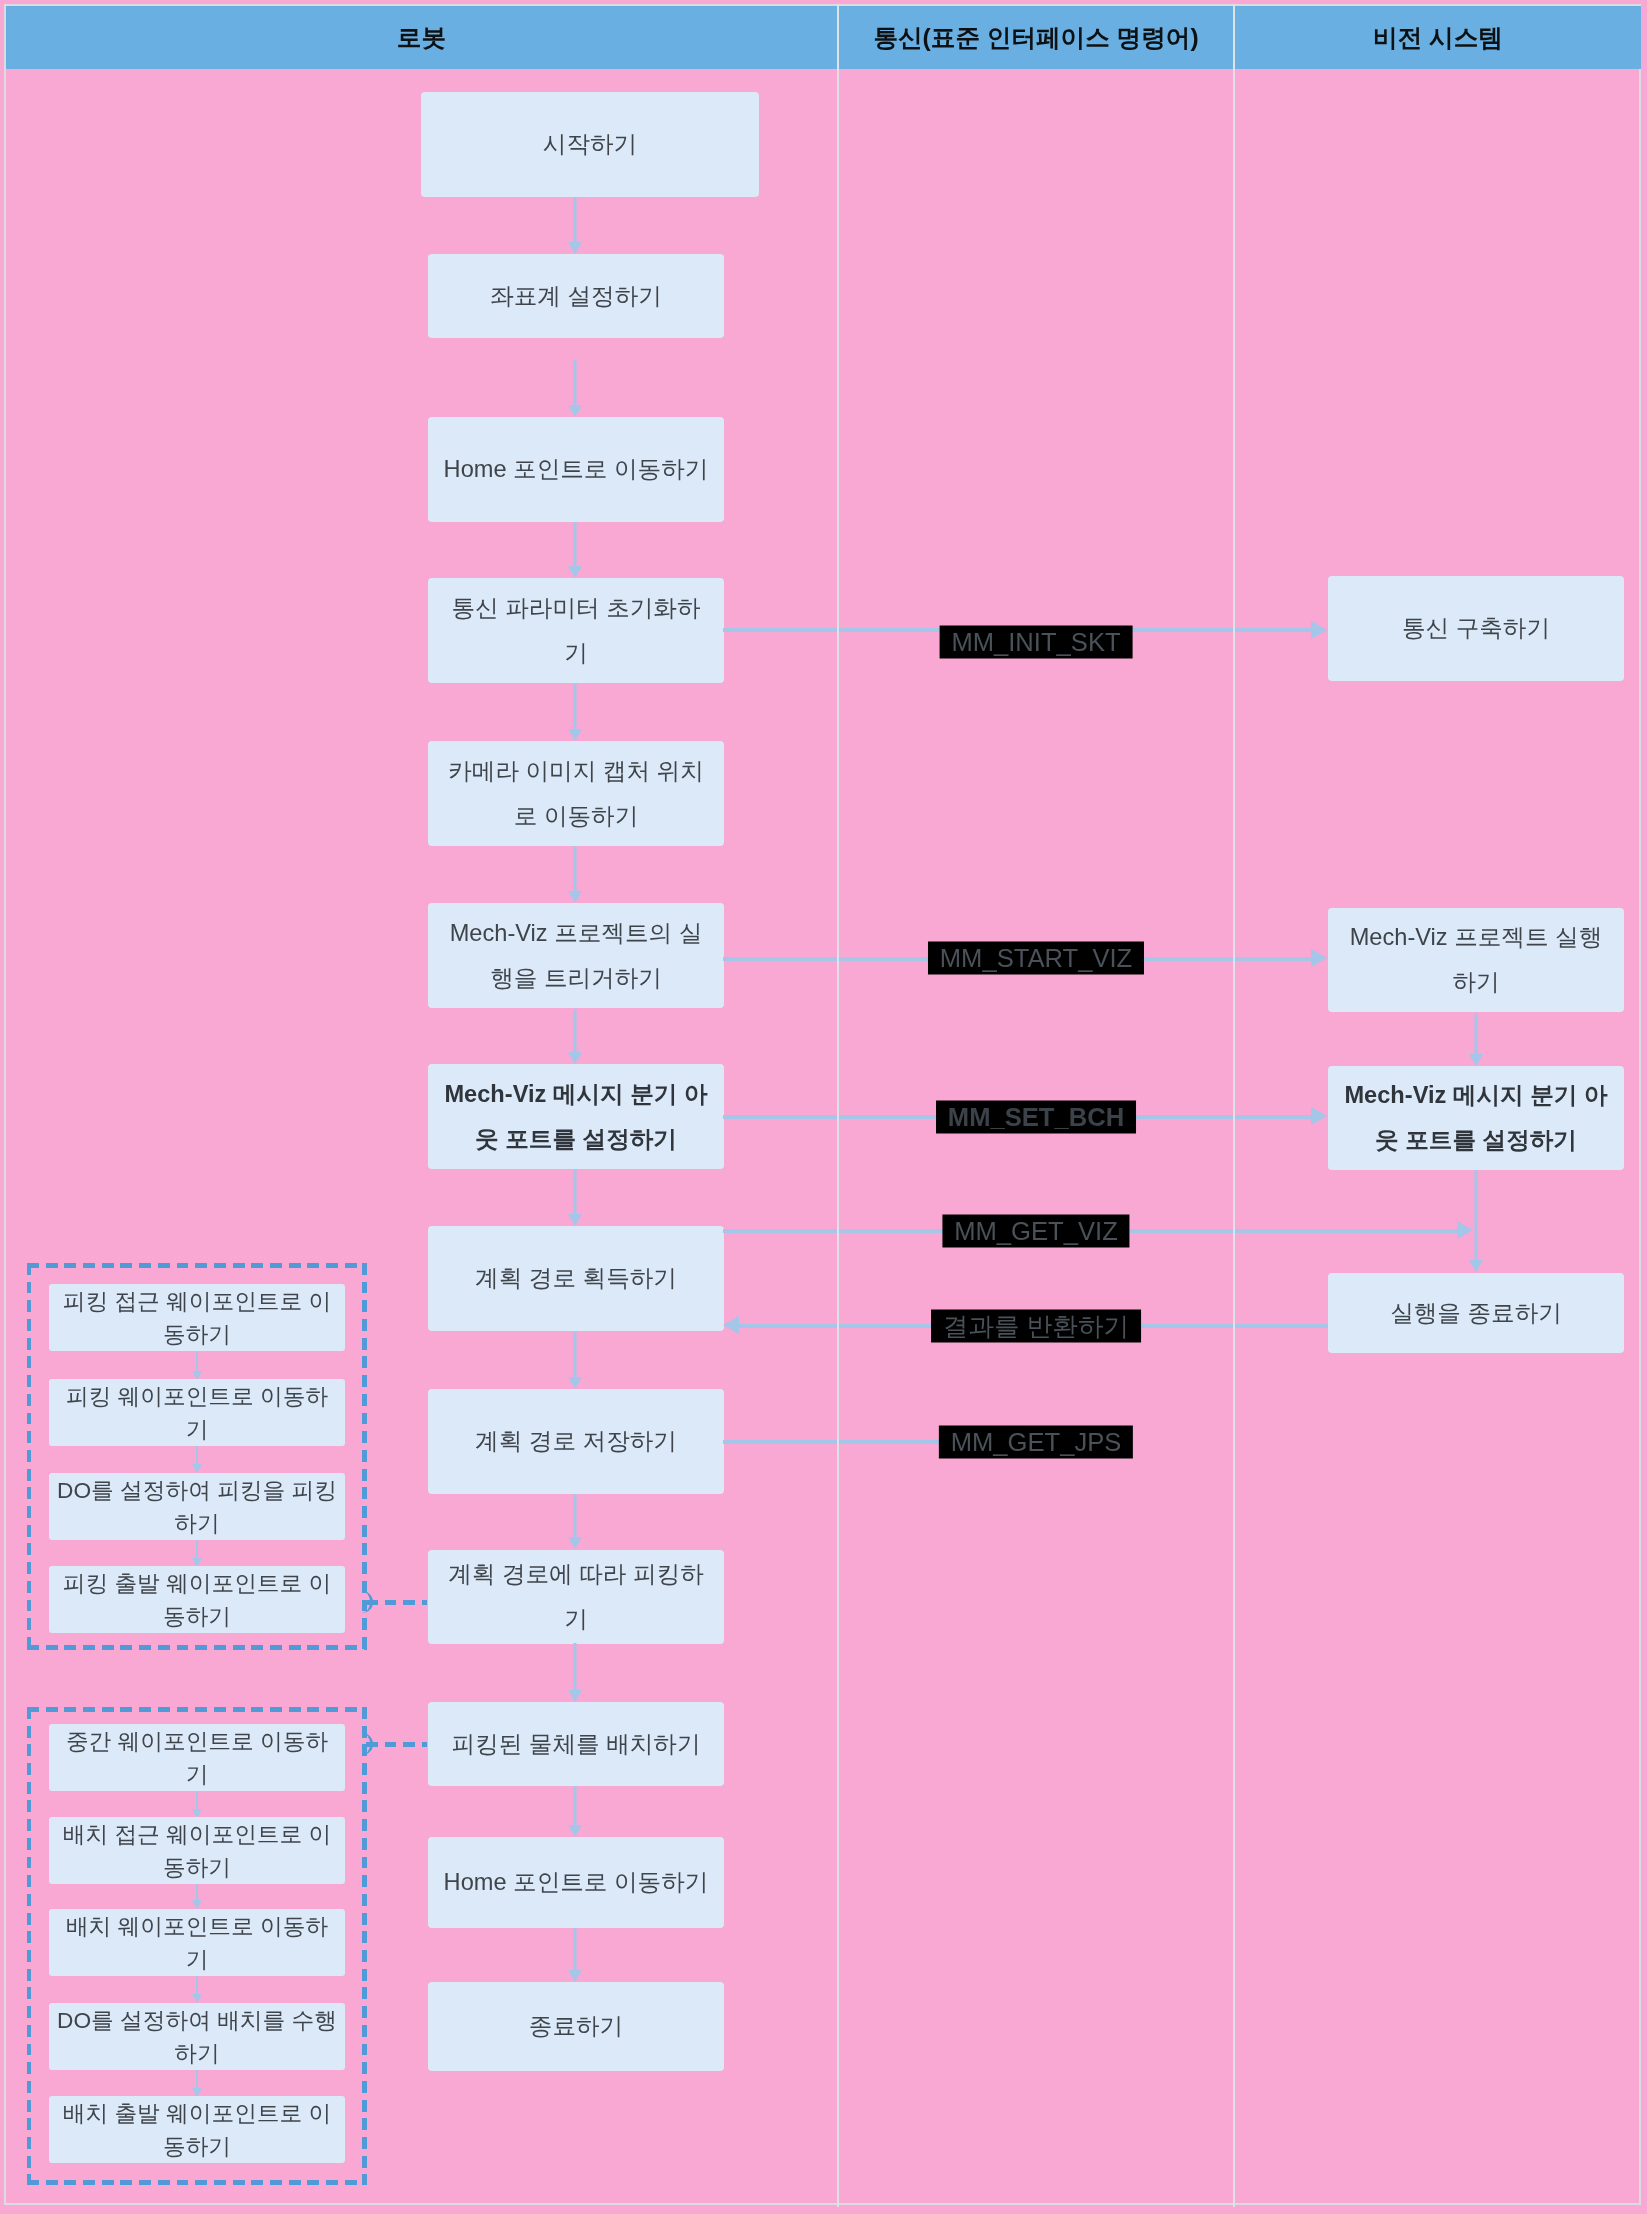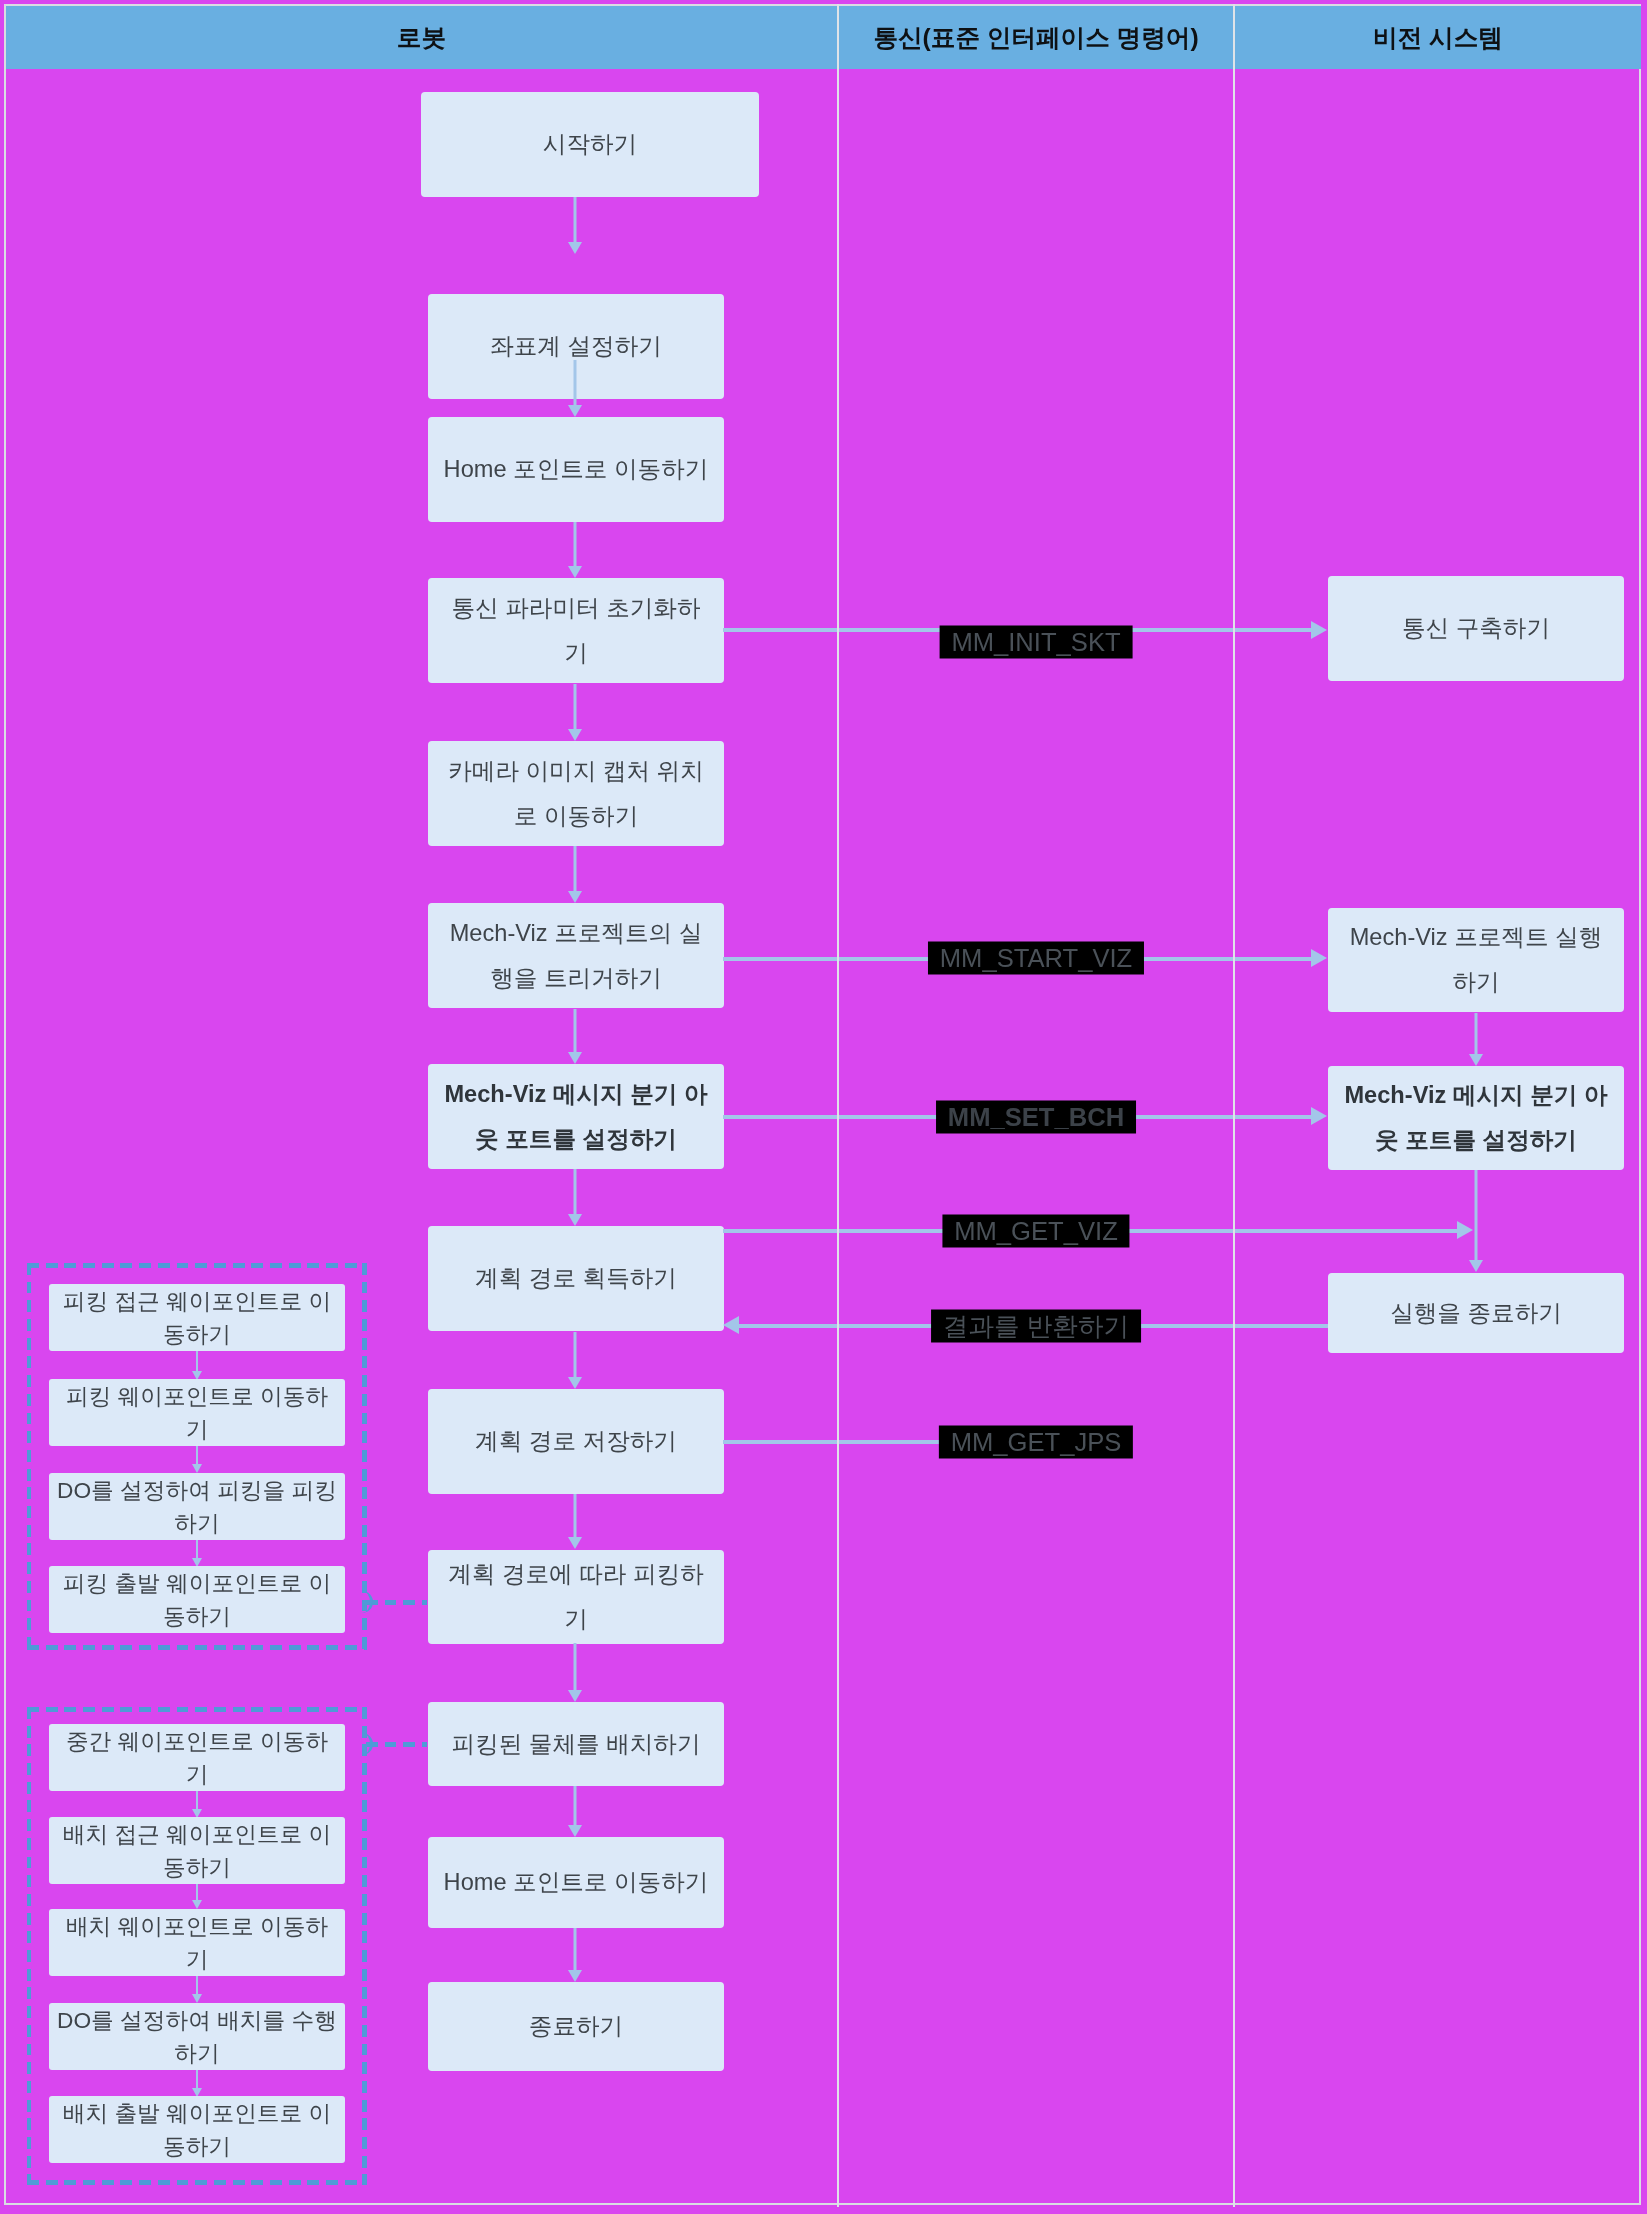--- a/index.html
+++ b/index.html
@@ -1,16 +1,16 @@
 <!DOCTYPE html>
 <html><head>
 <meta charset="utf-8">
 <style>
   html,body{margin:0;padding:0;background:#000;}
-  .canvas{position:relative;width:1647px;height:2214px;background:#d946ef;
+  .canvas{position:relative;width:1647px;height:2214px;background:#f9a8d4;
           font-family:"Liberation Sans","DejaVu Sans",sans-serif;overflow:hidden;}
   .outer-border{position:absolute;left:3.9px;top:3.9px;width:1637px;height:2201px;
           border:2px solid #D9DDE2;box-sizing:border-box;}
   .vline{position:absolute;top:3.9px;width:2px;height:2203px;background:#DFE3E8;}
   .hdr-cell{position:absolute;top:5.9px;height:63px;background:#69AFE1;color:#0E1114;
           display:flex;align-items:center;justify-content:center;
           font-weight:bold;font-size:24.6px;}
   .node{position:absolute;background:#DCE9F8;border-radius:3.9px;color:#3E444A;
           display:flex;align-items:center;justify-content:center;text-align:center;
           font-size:23.6px;line-height:45px;padding:0 11.8px;box-sizing:border-box;}
@@ -45,21 +45,21 @@
   <div class="outer-border"></div>
   <div id="built">
       <div class="hdr-cell" style="left: 5.9px; width: 831px;">로봇</div>
       <div class="hdr-cell" style="left: 839px; width: 394px;">통신(표준 인터페이스 명령어)</div>
       <div class="hdr-cell" style="left: 1235px; width: 406px;">비전 시스템</div>
       <div class="node" style="left: 421px; top: 92px; width: 338px; height: 105px;">시작하기</div>
       <div class="varrow" style="left: 566px; top: 197px; width: 17.7px; height: 57px;">
         <div class="line" style="width: 3px; height: 45px;"></div>
         <div class="head"></div>
       </div>
-      <div class="node" style="left: 428px; top: 254px; width: 296px; height: 105px; margin-top: 40px;">좌표계 설정하기</div>
+      <div class="node" style="left: 428px; top: 254px; width: 296px; height: 84px;">좌표계 설정하기</div>
       <div class="varrow" style="left: 566px; top: 360px; width: 17.7px; height: 57px;">
         <div class="line" style="width: 3px; height: 45px;"></div>
         <div class="head"></div>
       </div>
       <div class="node" style="left: 428px; top: 417px; width: 296px; height: 105px;">Home 포인트로 이동하기</div>
       <div class="varrow" style="left: 566px; top: 522px; width: 17.7px; height: 56px;">
         <div class="line" style="width: 3px; height: 44px;"></div>
         <div class="head"></div>
       </div>
       <div class="node" style="left: 428px; top: 578px; width: 296px; height: 105px;">통신 파라미터 초기화하기</div>

